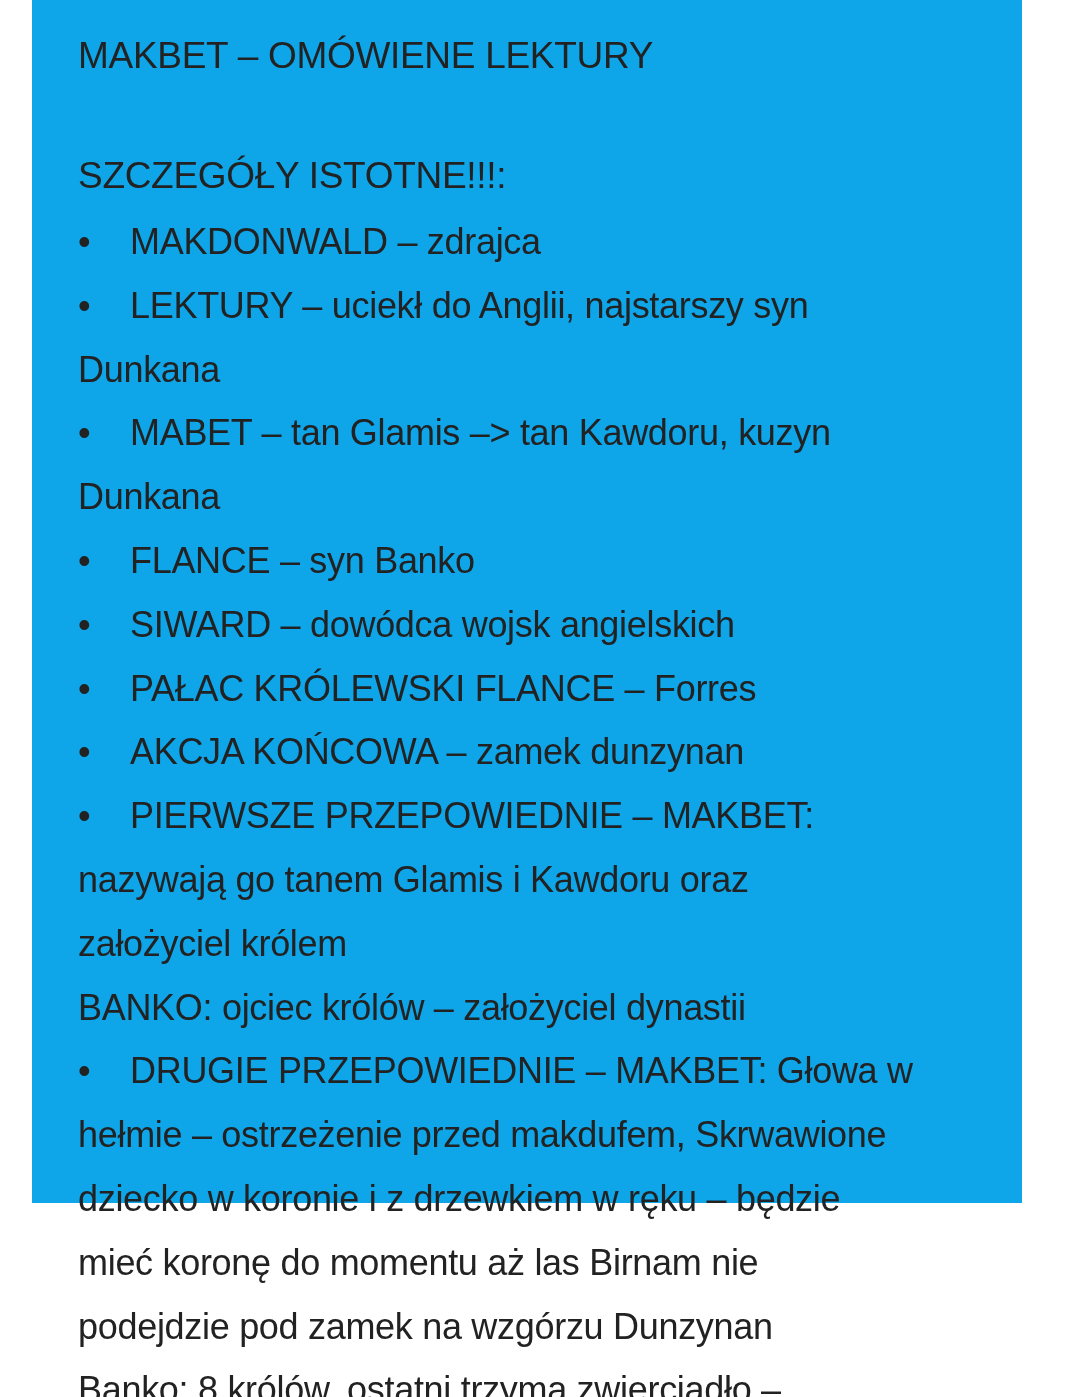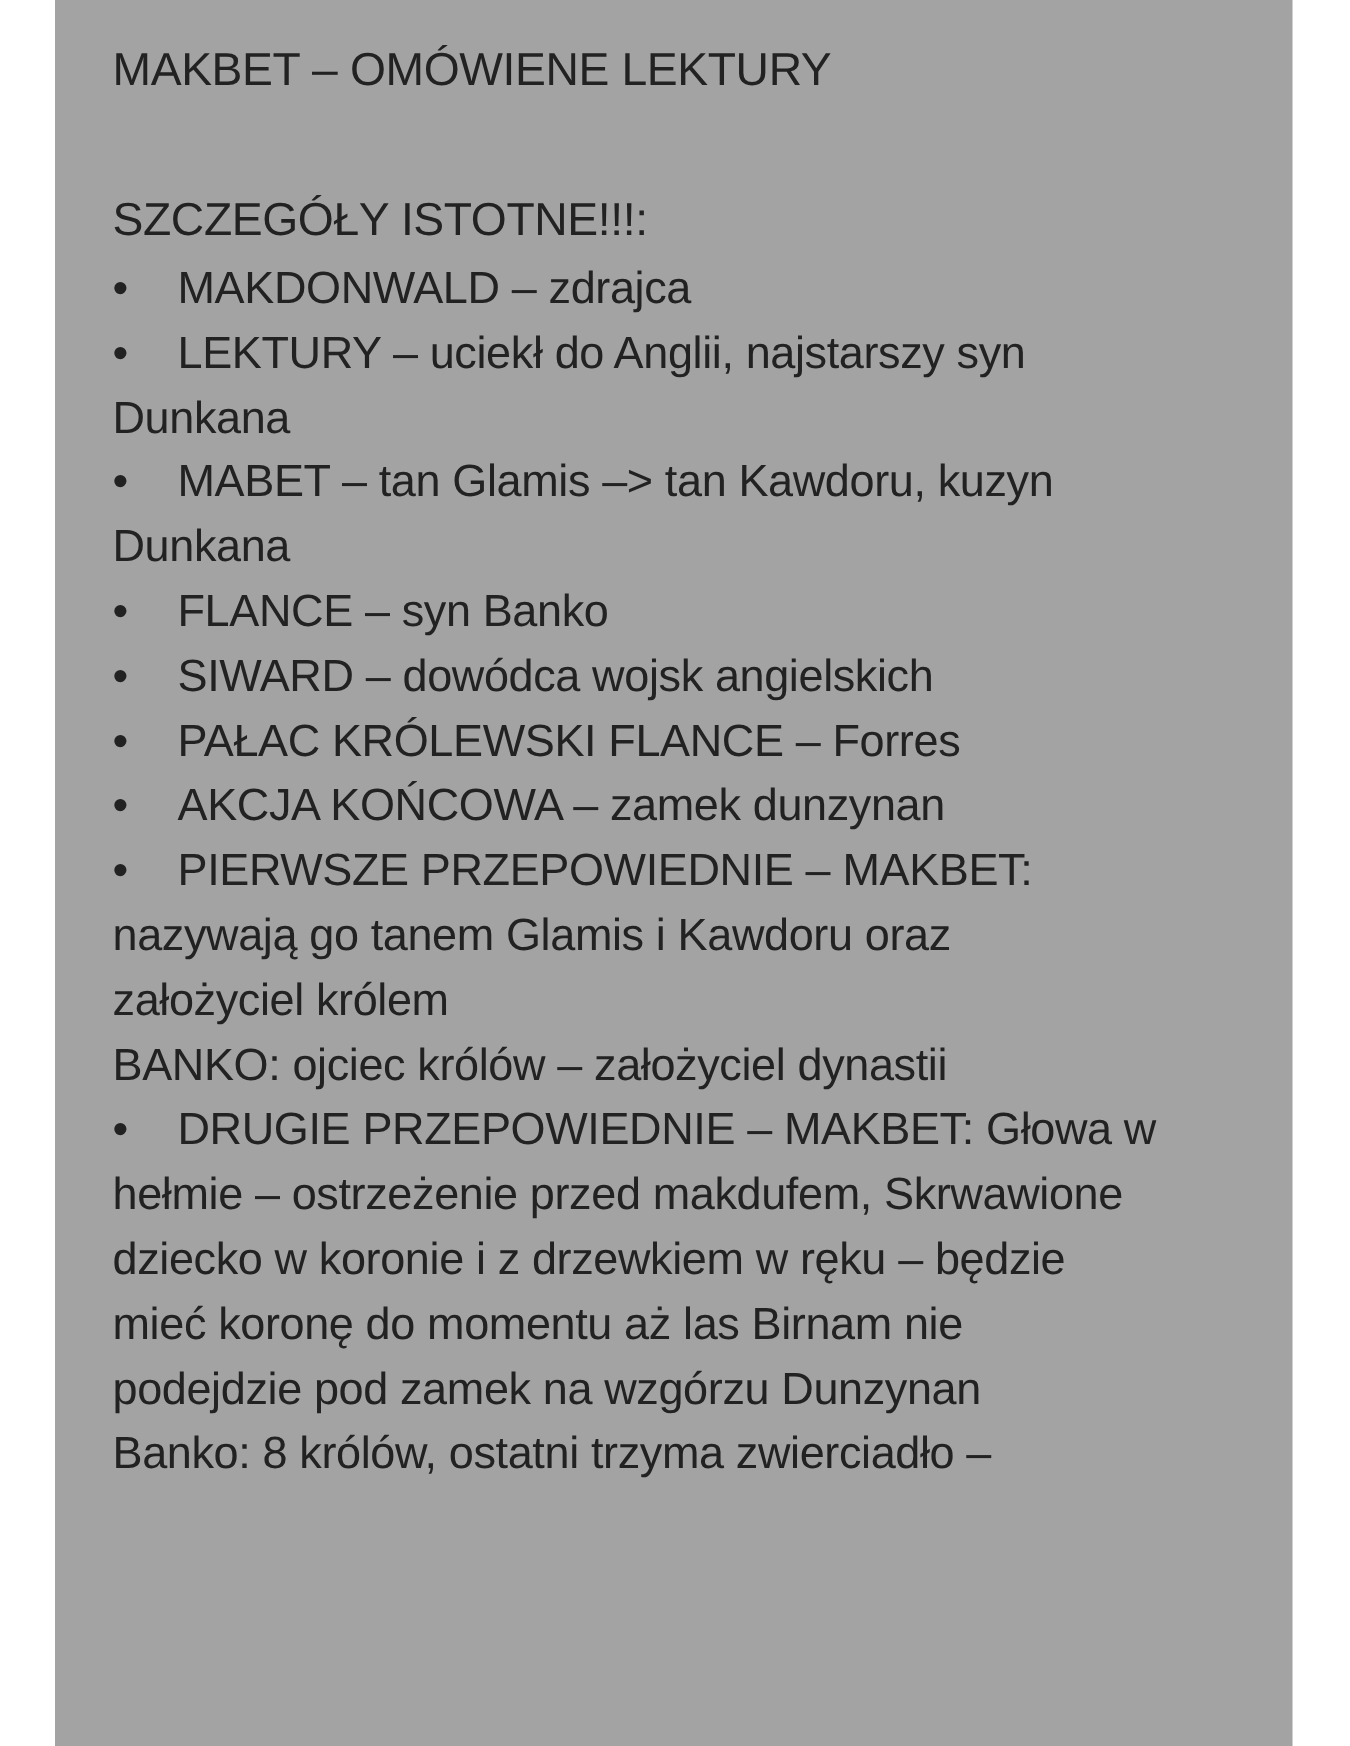--- a/index.html
+++ b/index.html
@@ -3,34 +3,34 @@
   <meta charset="utf-8">
   <style>
     html, body { margin: 0; padding: 0; }
     body {
       width: 1080px; height: 1397px; overflow: hidden;
       background: #ffffff;
       font-family: "Liberation Sans", "DejaVu Sans", sans-serif;
       color: #222222;
     }
     .page {
-      position: absolute; left: 44px; top: 0; width: 990px; height: 1397px;
-      background: #a3a3a3;
+      position: absolute; left: 32px; top: 0; width: 990px; height: 1203px;
+      background: #0ea5e9;
     }
     .content {
       position: absolute; left: 46px; top: 30px; width: 900px;
       font-size: 36px; line-height: 51.8px;
       letter-spacing: -0.3px;
     }
     .title { height: 52px; margin: 0; font-weight: normal; font-size: 37px; }
     .spacer { height: 66px; }
     .subtitle { margin: 0; font-weight: normal; font-size: 37px; height: 56px; line-height: 56px; }
     .item { position: relative; }
     .bullet { display: inline-block; width: 52px; }
-    .line { display: block; white-space: nowrap; }
+    .line { display: block; white-space: nowrap; margin-top: 12px; }
   </style>
 </head>
 <body>
 
 <div class="page">
   <div class="content">
     <h1 class="title">MAKBET – OMÓWIENE LEKTURY</h1>
     <div class="spacer"></div>
     <h2 class="subtitle">SZCZEGÓŁY ISTOTNE!!!:</h2>
     <div id="items">

